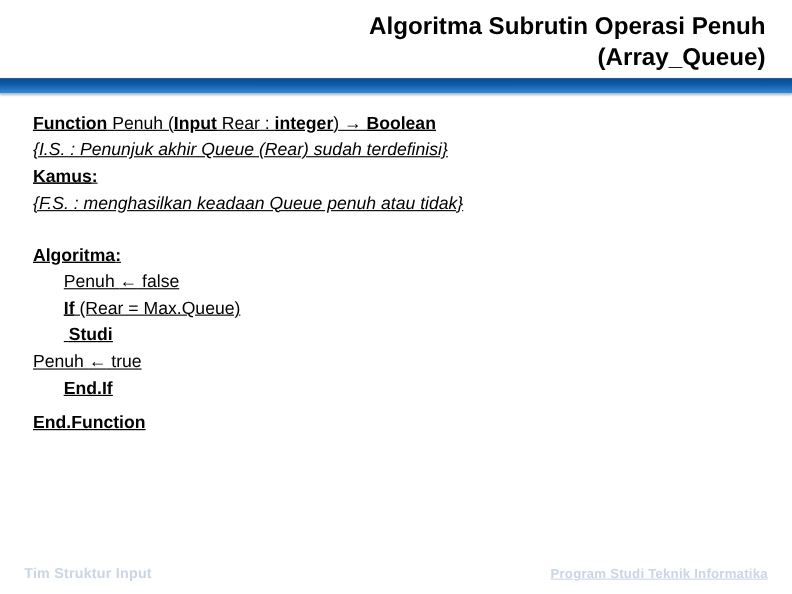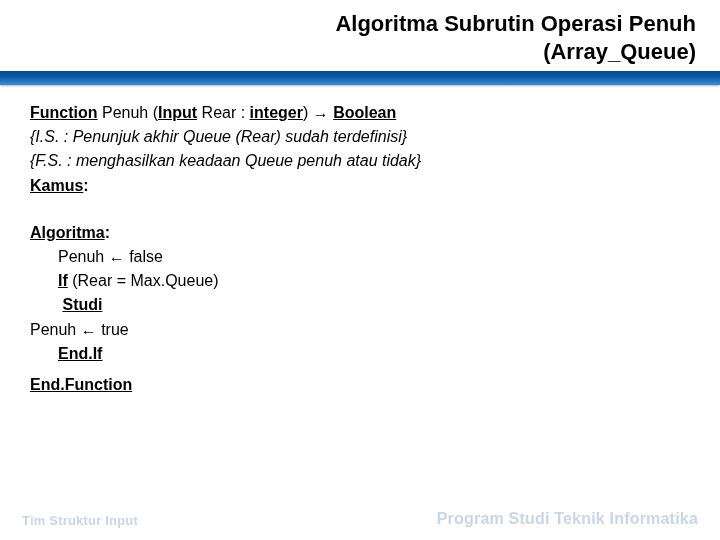--- a/index.html
+++ b/index.html
@@ -24,20 +24,21 @@
   .header-bar {
     height: 14px;
     background: linear-gradient(to bottom, #0a4a8a 0%, #0d5aa8 40%, #3a8cd6 100%);
     box-shadow: 0 1px 2px rgba(0,0,0,0.3);
   }
   .content {
     padding: 16px 32px 0 30px;
     font-size: 16px;
     line-height: 1.45;
     color: #000;
+    text-decoration: underline;
   }
   .sig-line { margin-bottom: 1px; }
   .bold { font-weight: 700; }
   .ul { text-decoration: underline; }
   .italic { font-style: italic; }
   .sect-2 { margin-top: 24px; }
   .indent-1 { margin-left: 28px; }
   .indent-2 { }
   .end-fn { margin-top: 8px; }
   .footer {
@@ -48,45 +49,45 @@
     justify-content: space-between;
     align-items: flex-end;
   }
   .footer-left, .footer-right {
     font-size: 13px;
     font-weight: 700;
     color: #c9d6e6;
     text-shadow: 0 1px 0 #fff;
     letter-spacing: 0.2px;
   }
-  .footer-right { font-size: 16px; }
+  .footer-right { font-size: 12px; text-decoration: underline; }
 </style>
 </head>
 <body>
 
 <div class="header">
   <h1>
     <span>Algoritma Subrutin Operasi Penuh</span><br>
     <span>(Array_Queue)</span>
   </h1>
 </div>
 <div class="header-bar"></div>
 
 <div class="content">
 
   <div class="sig-line">
     <span class="bold ul">Function</span><span>  Penuh (</span><span class="bold ul">Input</span><span> Rear : </span><span class="bold ul">integer</span><span>)</span><span> → </span><span class="bold ul">Boolean</span>
   </div>
 
   <div class="sig-line italic">{I.S. : Penunjuk akhir Queue (Rear) sudah terdefinisi}</div>
-  <div class="sig-line italic">{F.S. : menghasilkan keadaan Queue penuh atau tidak}</div>
-
   <div class="sig-line">
     <span class="bold ul">Kamus</span><span class="bold">:</span>
   </div>
+
+  <div class="sig-line italic">{F.S. : menghasilkan keadaan Queue penuh atau tidak}</div>
 
   <div class="sect-2">
     <div class="sig-line">
       <span class="bold ul">Algoritma</span><span class="bold">:</span>
     </div>
     <div class="sig-line indent-1">
       <span>Penuh </span><span>←</span><span> false</span>
     </div>
     <div class="sig-line indent-1">
       <span class="bold ul">If</span><span> (Rear = Max.Queue)</span>

